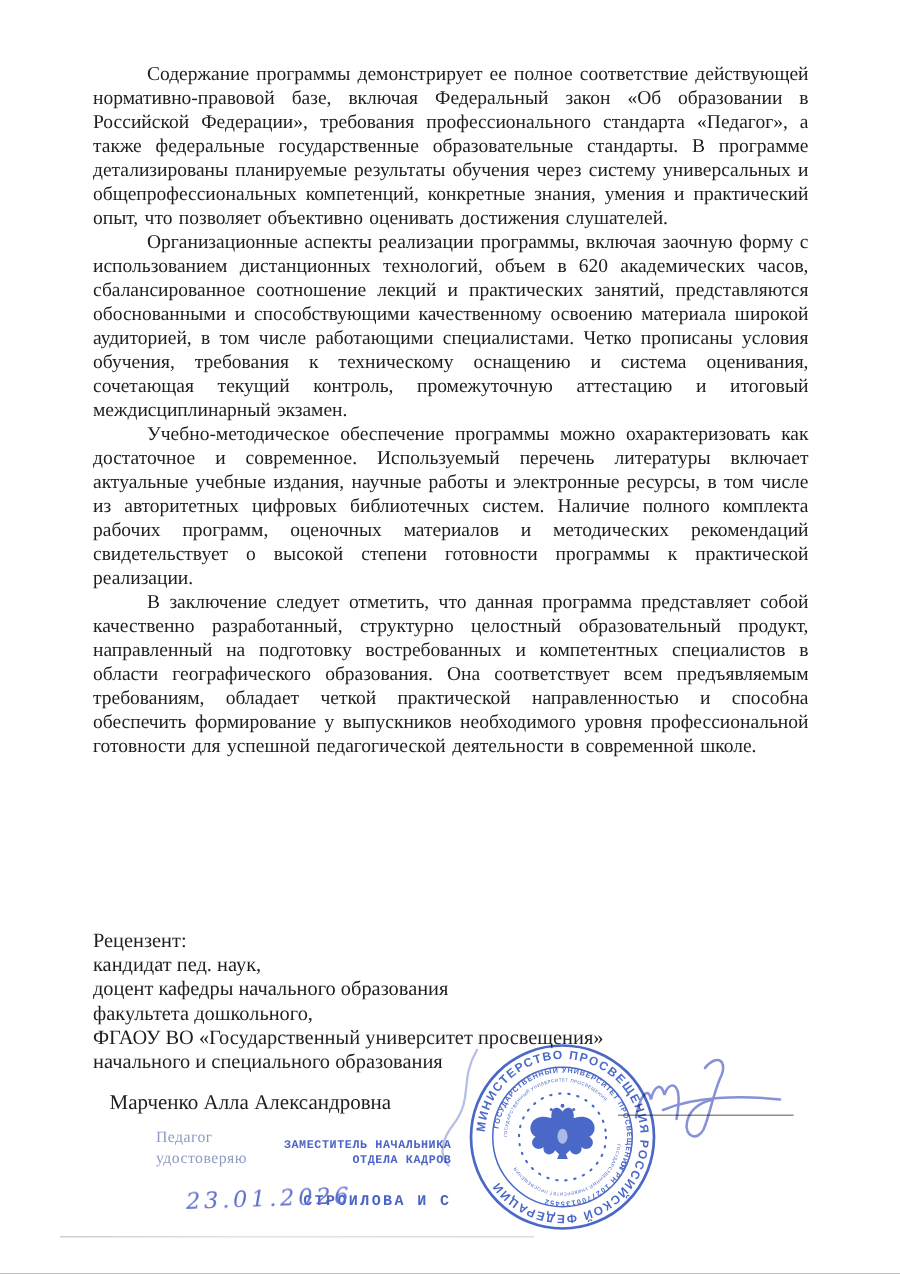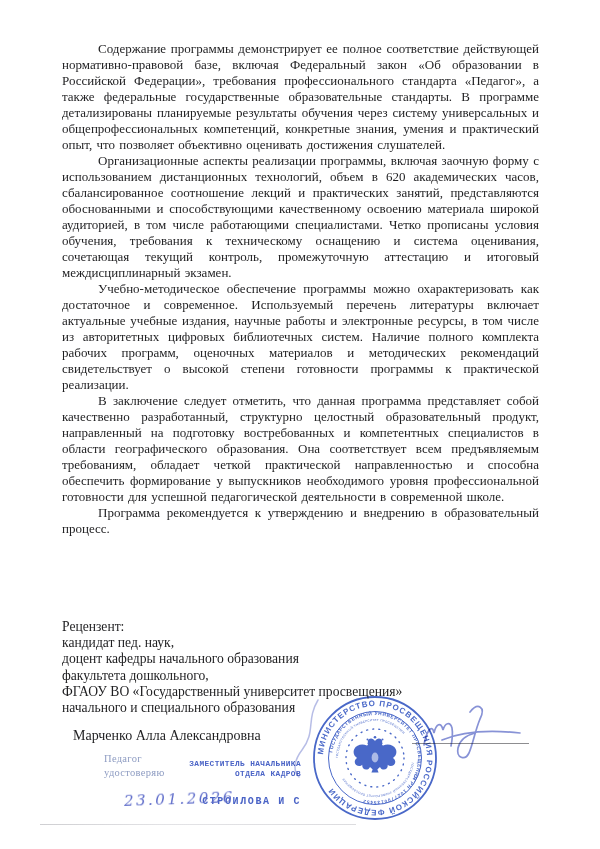--- a/index.html
+++ b/index.html
@@ -57,21 +57,20 @@
 </head>
 <body>
 
 <div class="page">
 
   <div class="body-text">
     <p>Содержание программы демонстрирует ее полное соответствие действующей нормативно-правовой базе, включая Федеральный закон «Об образовании в Российской Федерации», требования профессионального стандарта «Педагог», а также федеральные государственные образовательные стандарты. В программе детализированы планируемые результаты обучения через систему универсальных и общепрофессиональных компетенций, конкретные знания, умения и практический опыт, что позволяет объективно оценивать достижения слушателей.</p>
     <p>Организационные аспекты реализации программы, включая заочную форму с использованием дистанционных технологий, объем в 620 академических часов, сбалансированное соотношение лекций и практических занятий, представляются обоснованными и способствующими качественному освоению материала широкой аудиторией, в том числе работающими специалистами. Четко прописаны условия обучения, требования к техническому оснащению и система оценивания, сочетающая текущий контроль, промежуточную аттестацию и итоговый междисциплинарный экзамен.</p>
     <p>Учебно-методическое обеспечение программы можно охарактеризовать как достаточное и современное. Используемый перечень литературы включает актуальные учебные издания, научные работы и электронные ресурсы, в том числе из авторитетных цифровых библиотечных систем. Наличие полного комплекта рабочих программ, оценочных материалов и методических рекомендаций свидетельствует о высокой степени готовности программы к практической реализации.</p>
     <p>В заключение следует отметить, что данная программа представляет собой качественно разработанный, структурно целостный образовательный продукт, направленный на подготовку востребованных и компетентных специалистов в области географического образования. Она соответствует всем предъявляемым требованиям, обладает четкой практической направленностью и способна обеспечить формирование у выпускников необходимого уровня профессиональной готовности для успешной педагогической деятельности в современной школе.</p>
-    <p>Программа рекомендуется к утверждению и внедрению в образовательный процесс.</p>
   </div>
 
   <div class="reviewer">
     <div>Рецензент:</div>
     <div>кандидат пед. наук,</div>
     <div>доцент кафедры начального образования</div>
     <div>факультета дошкольного,</div>
     <div>ФГАОУ ВО «Государственный университет просвещения»</div>
     <div>начального и специального образования</div>
   </div>

